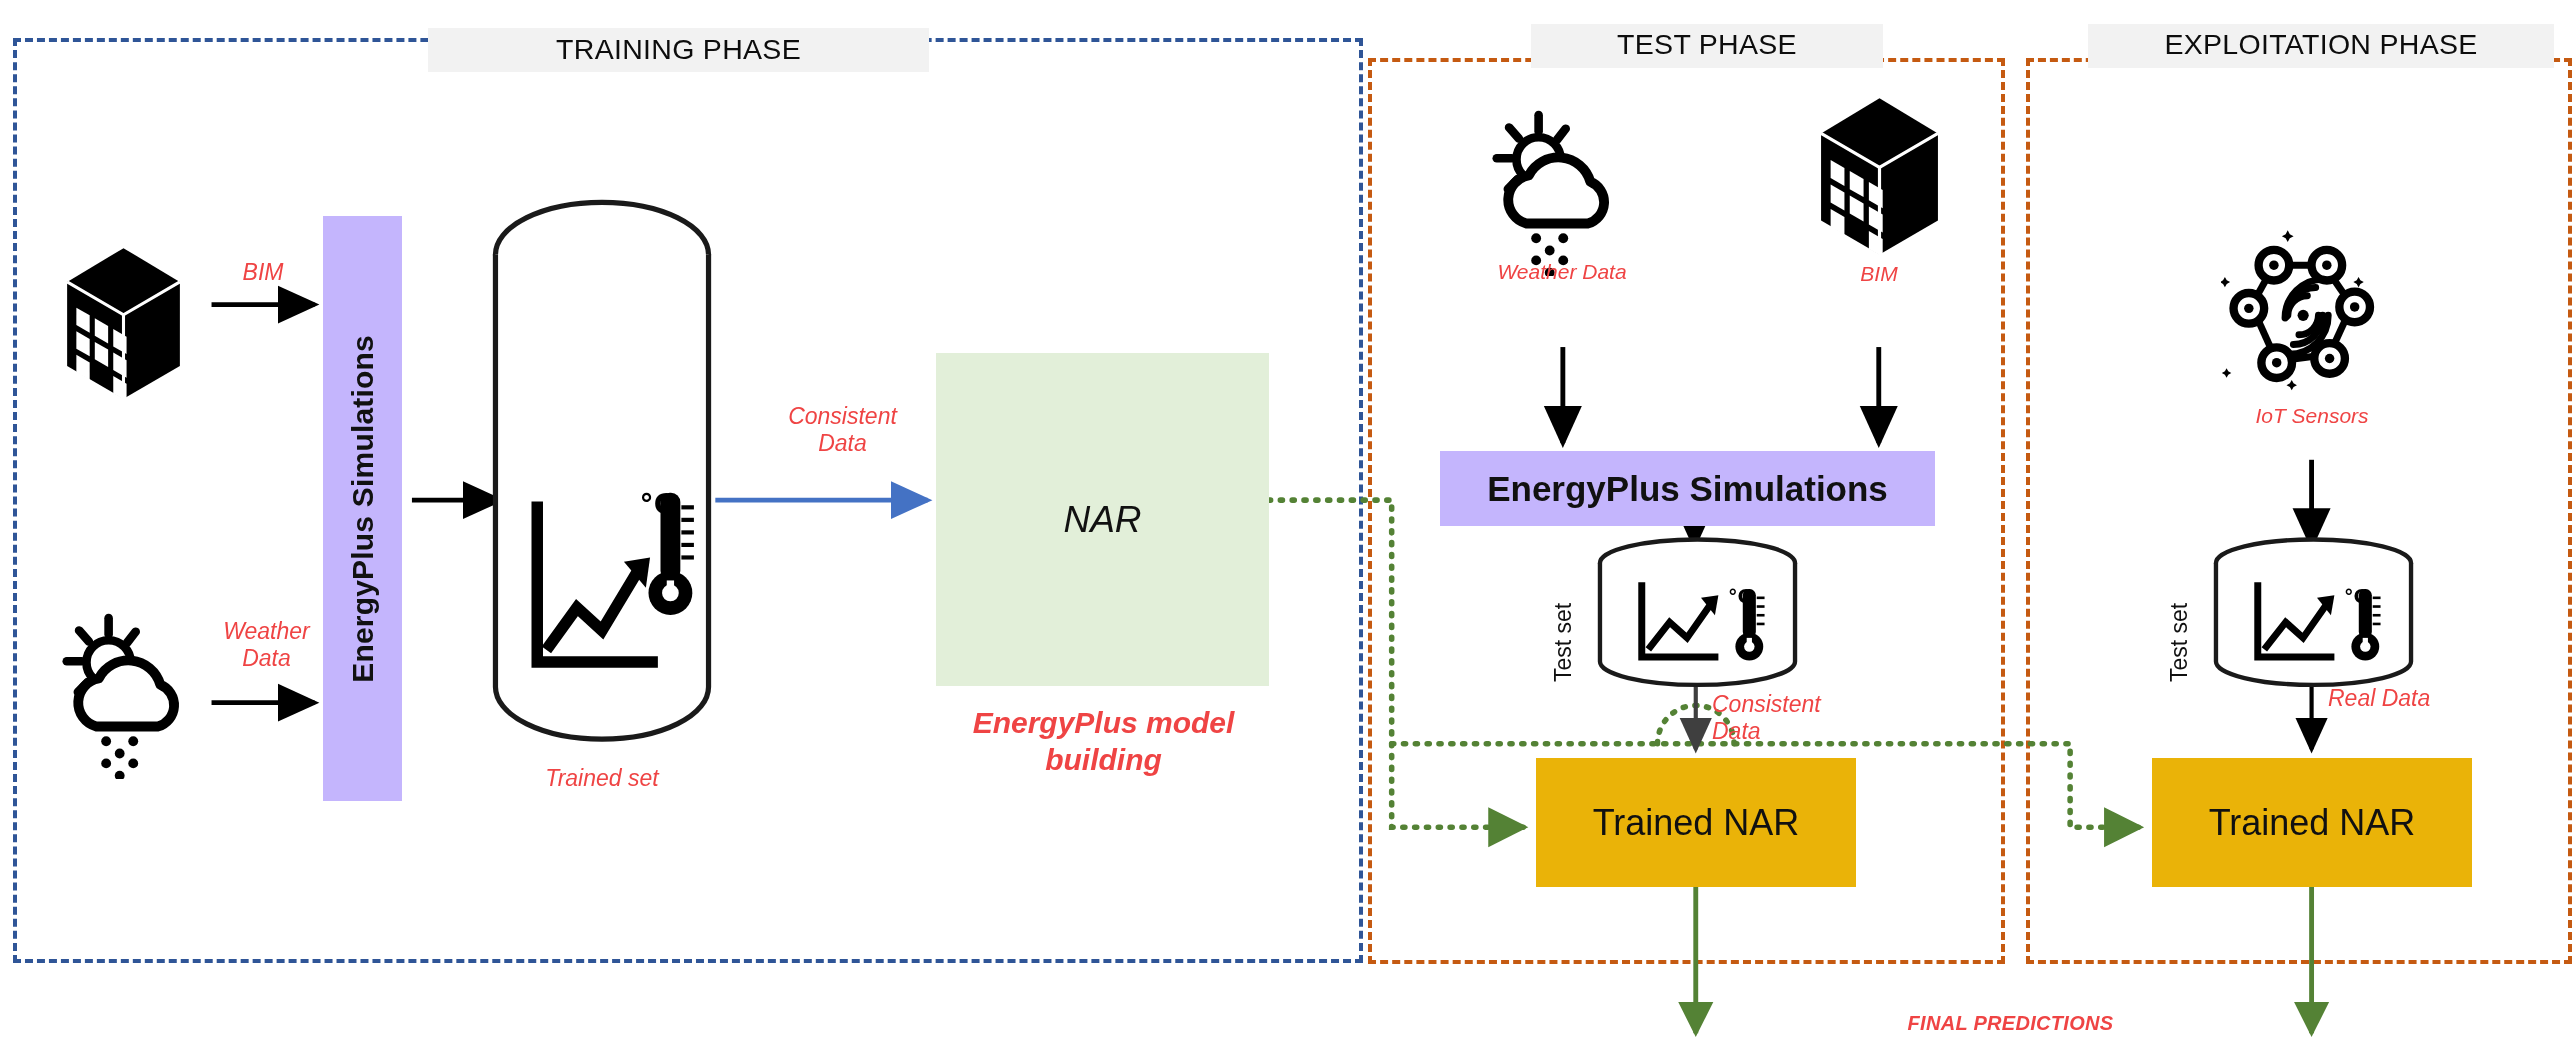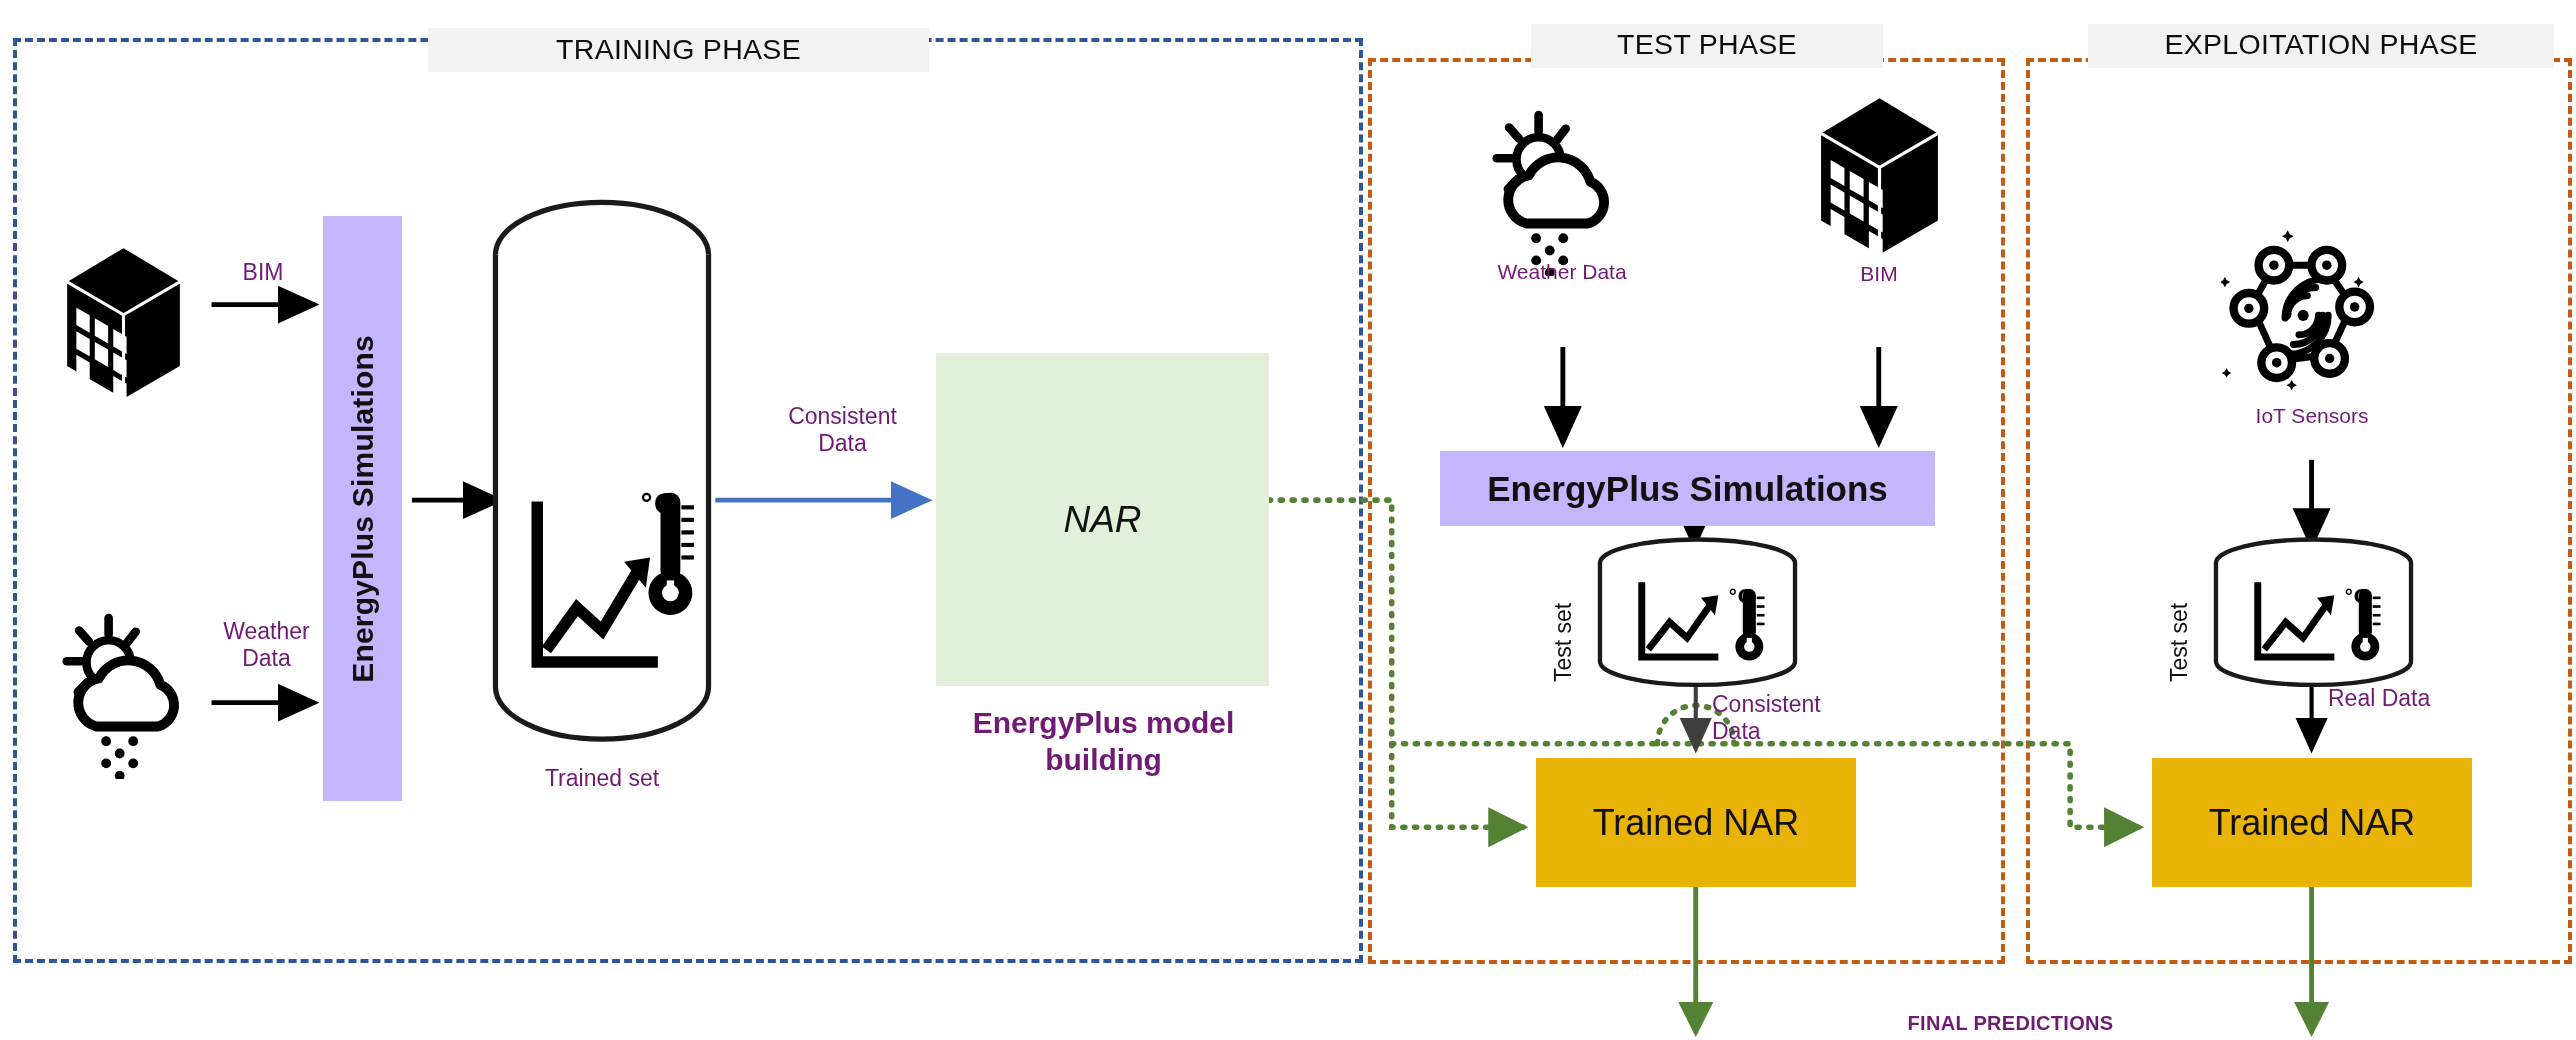--- a/index.html
+++ b/index.html
@@ -17,22 +17,22 @@
       border:4.9px dashed #c55a11;}
 
   .phase-title{position:absolute;background:#f2f2f2;color:#0d0d0d;
       font-size:28.5px;letter-spacing:0.3px;text-align:center;
       padding:6.3px 21px 9px 21px;white-space:nowrap;line-height:1;}
   .pt-training{left:428px;top:8.4px;width:459px;}
   .pt-test{left:1531px;top:4.2px;width:310px;}
   .pt-exploit{left:2088px;top:4.2px;width:424px;}
 
   
-  .lbl{position:absolute;font-size:23px;color:#701a75;line-height:1.18;
-       text-align:center;white-space:pre-line;}
+  .lbl{position:absolute;font-size:23px;color:#ef4444;line-height:1.18;
+       text-align:center;white-space:pre-line;font-style:italic;}
   .lbl-sm{font-size:21px;}
 
   
   .box{position:absolute;box-sizing:border-box;display:flex;
        align-items:center;justify-content:center;text-align:center;}
   .box-blue{background:#c4b5fd;}
   .box-green-pale{background:#e2efd9;}
   .box-green{background:#eab308;}
 
   .vert-text{writing-mode:vertical-rl;transform:rotate(180deg);

